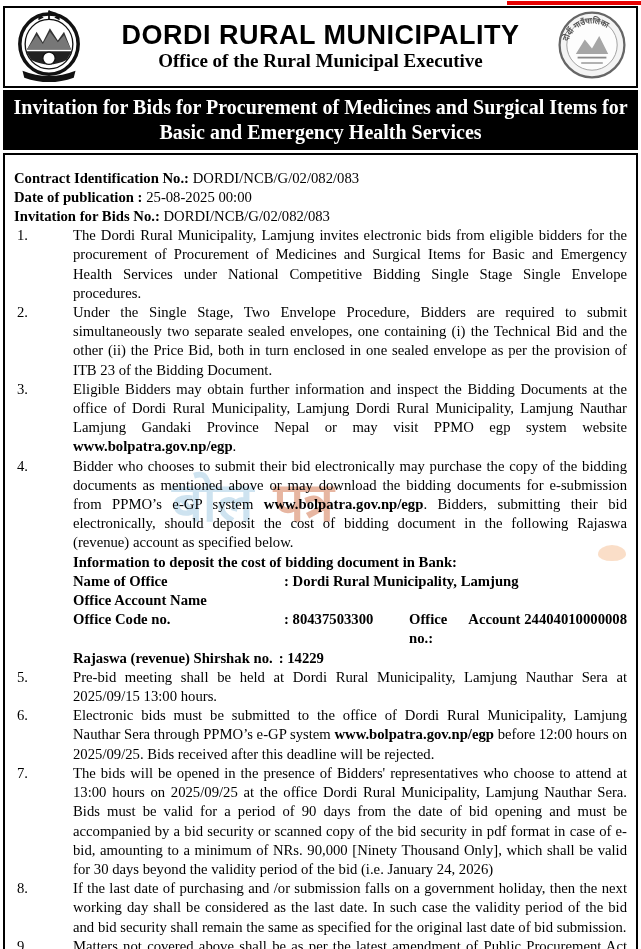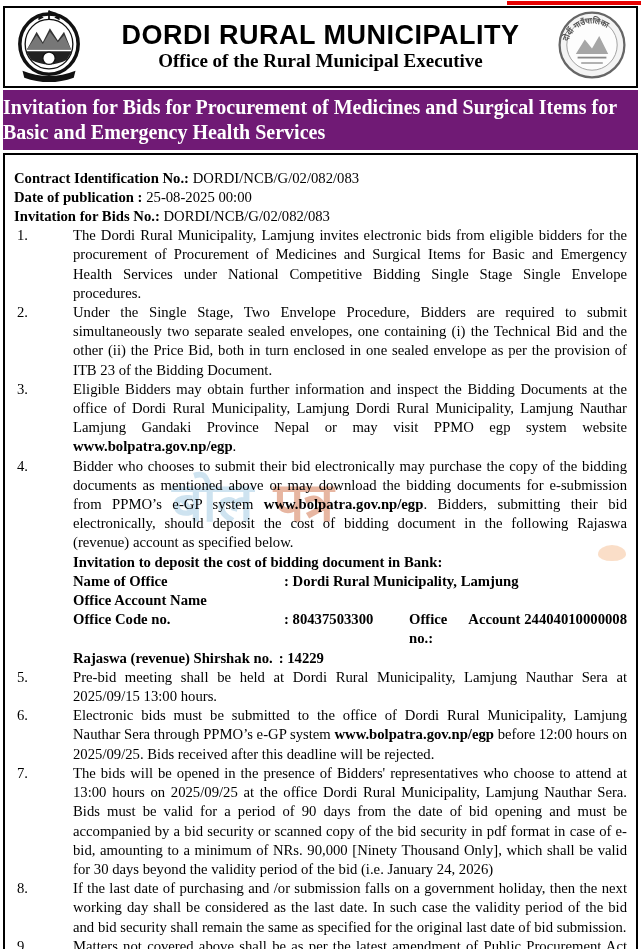--- a/index.html
+++ b/index.html
@@ -15,21 +15,21 @@
     border: 2px solid #000; display: flex; align-items: center;
     justify-content: space-between; padding: 3px 8px; height: 72px;
   }
   .logo { flex: 0 0 auto; }
   .header-center { flex: 1; text-align: center; padding: 0 4px; }
   .muni-title { font-family: "Liberation Sans", sans-serif; font-weight: bold; font-size: 27px; line-height: 1.02; letter-spacing: .5px; }
   .office-line { font-size: 19px; font-weight: bold; margin-top: 1px; }
   .location-line { font-size: 15px; font-weight: bold; margin-top: 1px; }
 
   .banner {
-    background: #701a75; color: #fff; text-align: left; font-weight: bold;
+    background: #000000; color: #fff; text-align: center; font-weight: bold;
     font-size: 20px; line-height: 1.24; padding: 5px 0; margin-top: 2px;
   }
 
   .body-box {
     border: 2px solid #000; margin-top: 3px; padding: 14px 9px 3px 9px;
     font-size: 14.7px; line-height: 19.2px;
   }
   .meta-line b { font-weight: bold; }
 
   .item { display: flex; }
@@ -122,21 +122,21 @@
 
     <div class="item">
       <span class="num">3.</span>
       <div class="txt"><span>Eligible Bidders may obtain further information and inspect the Bidding Documents at the office of Dordi Rural Municipality, Lamjung Dordi Rural Municipality, Lamjung Nauthar Lamjung Gandaki Province Nepal or may visit PPMO egp system website </span><span class="bold">www.bolpatra.gov.np/egp</span><span>.</span></div>
     </div>
 
     <div class="item">
       <span class="num">4.</span>
       <div class="txt">
         <span>Bidder who chooses to submit their bid electronically may purchase the copy of the bidding documents as mentioned above or may download the bidding documents for e-submission from PPMO’s e-GP system </span><span class="bold">www.bolpatra.gov.np/egp</span><span>. Bidders, submitting their bid electronically, should deposit the cost of bidding document in the following Rajaswa (revenue) account as specified below.</span>
-        <div class="bank-heading">Invitation to deposit the cost of bidding document in Bank:</div>
+        <div class="bank-heading">Information to deposit the cost of bidding document in Bank:</div>
         <div class="bank-row">
           <span class="bank-label">Name of Office</span>
           <span class="bank-value">: Dordi Rural Municipality, Lamjung</span>
         </div>
         <div class="bank-row">
           <span class="bank-label">Office Account Name</span>
         </div>
         <div class="bank-row two-col">
           <span class="bank-label">Office Code no.</span>
           <span class="bank-value">: 80437503300</span>

